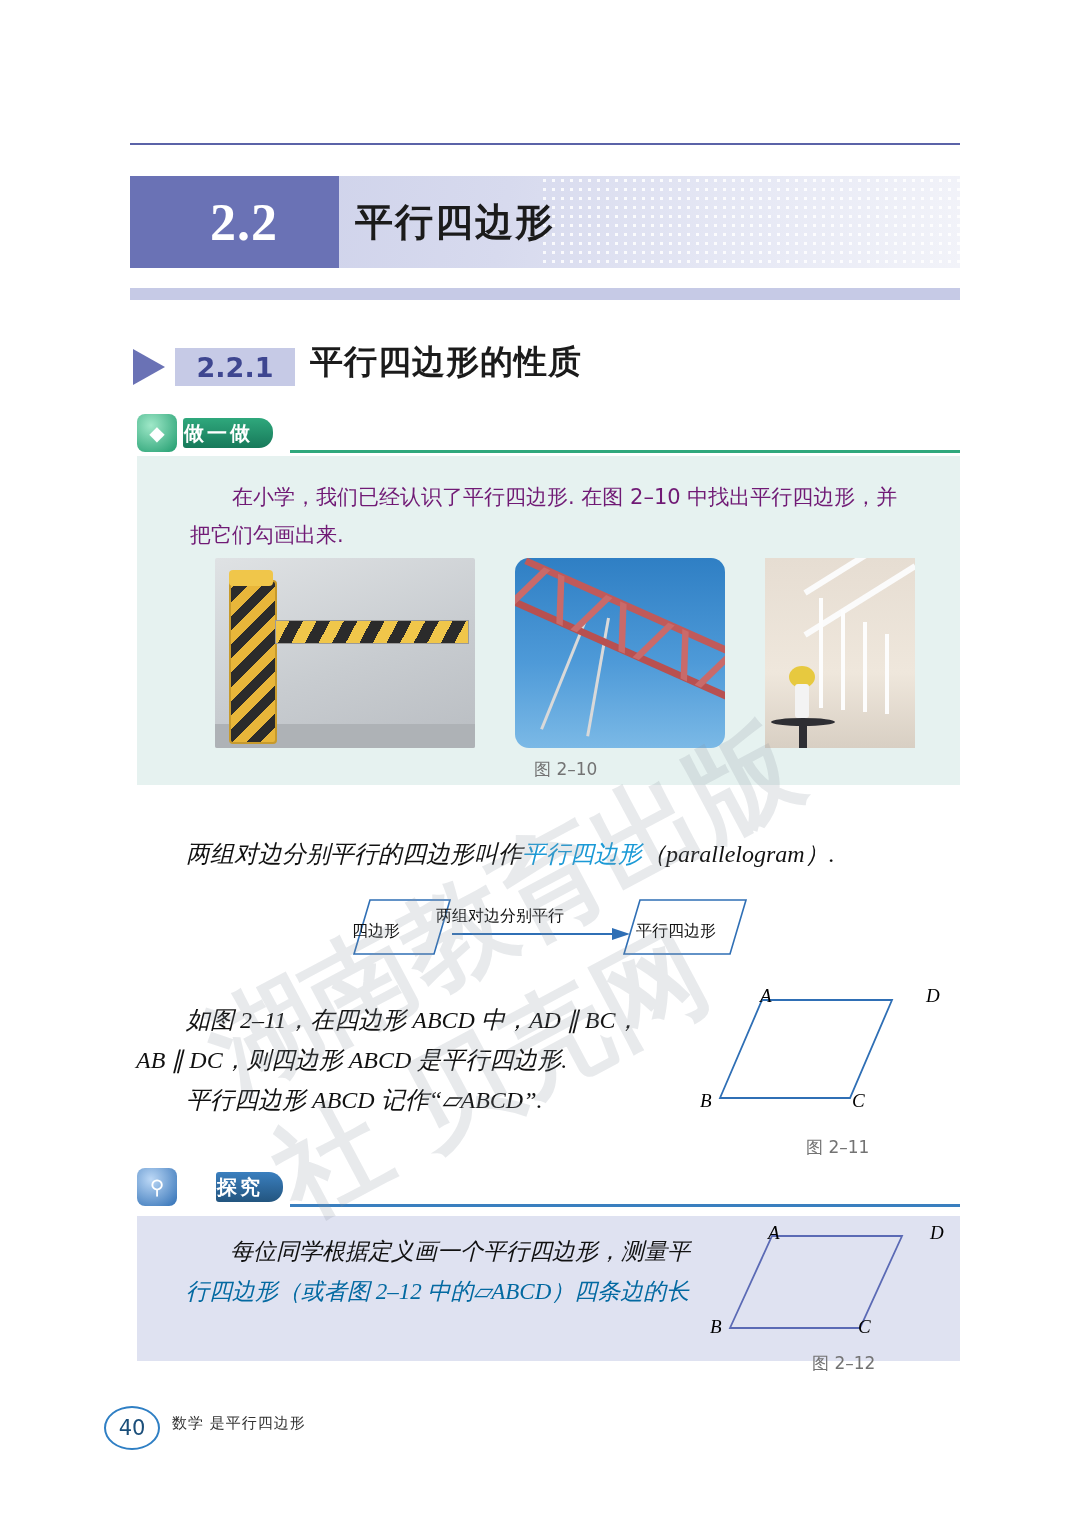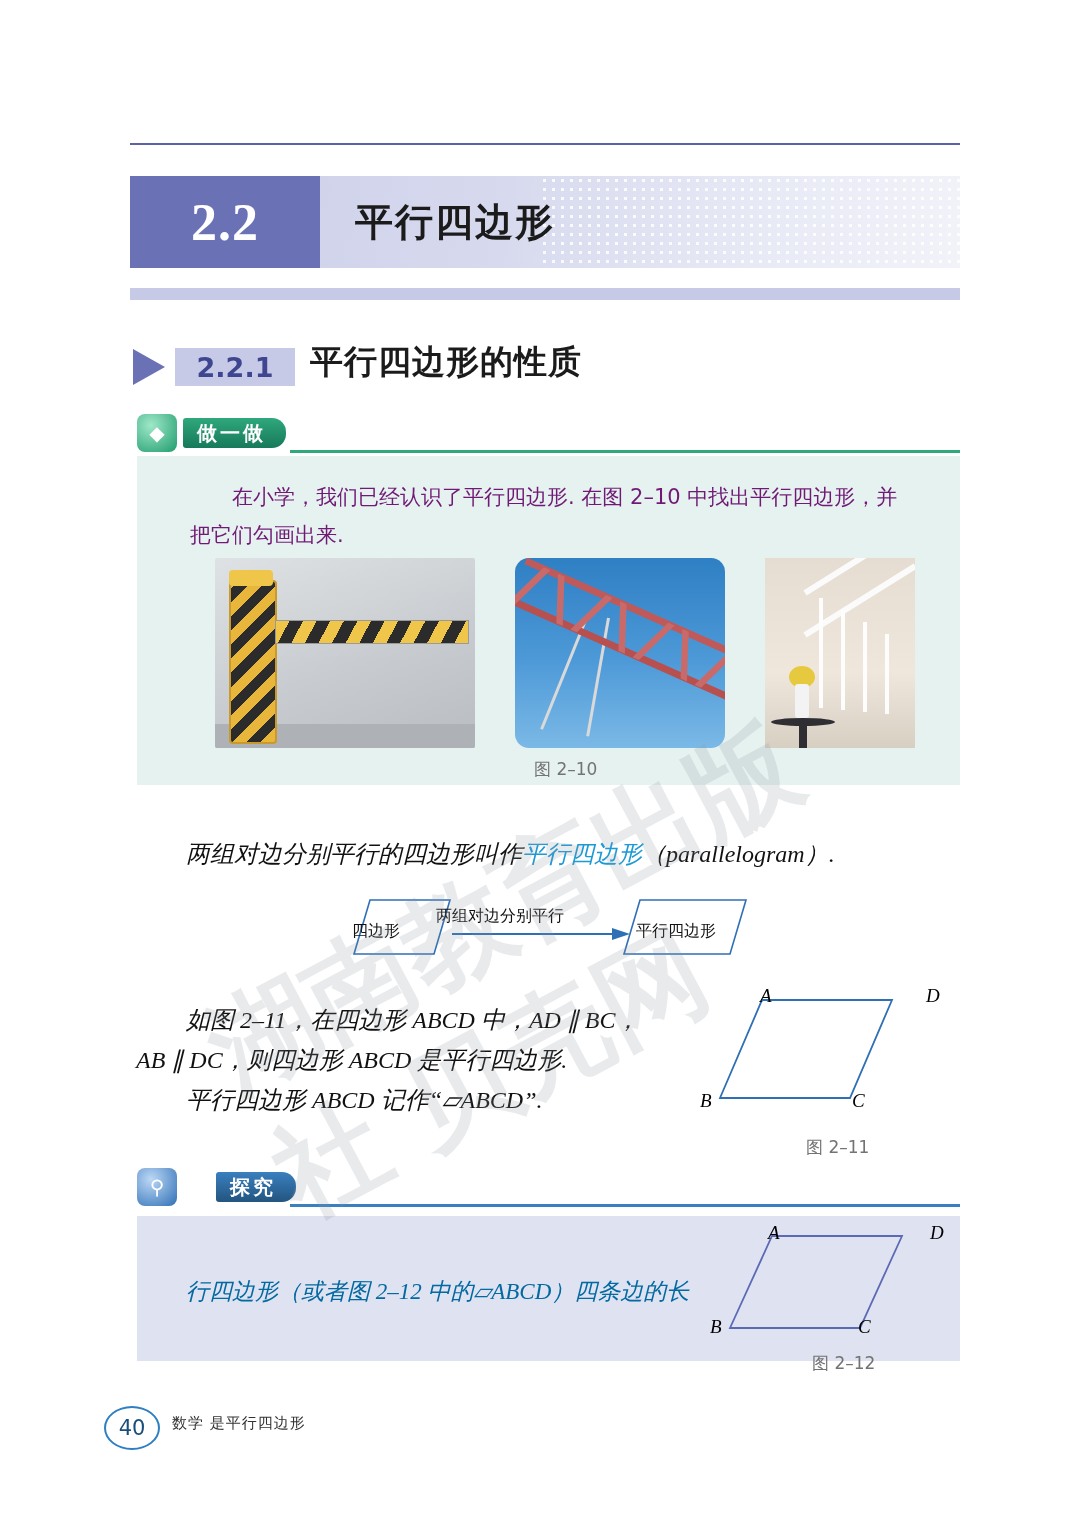--- a/index.html
+++ b/index.html
@@ -31,21 +31,21 @@
     opacity:.85;
   }
   .banner-num{
     position:absolute;left:130px;top:176px;width:190px;height:92px;
     background:#6a72b5;
     color:#ffffff;
     font-family:"Liberation Serif", serif;
     font-weight:bold;
     font-size:52px;
     letter-spacing:1px;
-    display:flex;align-items:center;justify-content:center;
+    display:flex;align-items:center;justify-content:center;padding-left:19px;
   }
   .banner-title{
     position:absolute;left:355px;top:176px;height:92px;
     display:flex;align-items:center;
     font-family:"DejaVu Sans", sans-serif;
     font-weight:bold;
     font-size:38px;
     color:#1b1b1b;
     letter-spacing:2px;
   }
@@ -77,21 +77,21 @@
     position:absolute;display:flex;align-items:center;height:38px;
   }
   .tag-badge{
     width:40px;height:38px;border-radius:8px;
     display:flex;align-items:center;justify-content:center;
     font-size:20px;color:#fff;
   }
   .tag-badge.green{background:radial-gradient(circle at 35% 30%, #9fe8c8, #1f9c6e);}
   .tag-badge.blue{background:radial-gradient(circle at 35% 30%, #bcd8f6, #2f6fb5);}
   .tag-label{
-    height:30px;margin-left:6px;padding:0 20px 0 14px;
+    height:30px;margin-left:6px;padding:0 20px 0 1px;
     display:flex;align-items:center;
     font-family:"DejaVu Sans", sans-serif;font-weight:bold;font-size:20px;color:#ffffff;
     border-radius:3px 14px 14px 3px;
     letter-spacing:3px;
   }
   .tag-label.green{background:linear-gradient(180deg,#2fa87c,#17795a);}
   .tag-label.blue{background:linear-gradient(180deg,#3a7fbf,#23557f);margin-left:39px;}
   .tag-rule{position:absolute;height:3px;}
   .tag-rule.green{background:#2fa87c;}
   .tag-rule.blue{background:#3a7fbf;}
@@ -279,20 +279,21 @@
   <div class="serif-text" style="position:absolute;left:926px;top:985px;font-size:19px;font-style:italic;">D</div>
   <div class="fig-cap" style="left:806px;top:1136px;">图 2–11</div>
 
   <div class="tag" style="left:137px;top:1168px;">
     <div class="tag-badge blue">⚲</div>
     <div class="tag-label blue">探究</div>
   </div>
   <div class="tag-rule blue" style="left:290px;top:1204px;width:670px;"></div>
 
   <div class="panel-blue"></div>
+  <div class="serif-text" style="position:absolute;left:190px;top:1232px;width:540px;font-size:23px;line-height:40px;color:#111;text-indent:40px;">每位同学根据定义画一个平行四边形，测量平</div>
   <div class="serif-text" style="position:absolute;left:186px;top:1272px;width:560px;font-size:23px;line-height:40px;color:#0369a1;">行四边形（或者图 2–12 中的▱ABCD）四条边的长</div>
 
   <svg style="position:absolute;left:710px;top:1228px;" width="230" height="120">
     <polygon points="62,8 192,8 150,100 20,100" fill="none" stroke="#5b6ab5" stroke-width="1.8"></polygon>
   </svg>
   <div class="serif-text" style="position:absolute;left:768px;top:1222px;font-size:19px;font-style:italic;">A</div>
   <div class="serif-text" style="position:absolute;left:710px;top:1316px;font-size:19px;font-style:italic;">B</div>
   <div class="serif-text" style="position:absolute;left:858px;top:1316px;font-size:19px;font-style:italic;">C</div>
   <div class="serif-text" style="position:absolute;left:930px;top:1222px;font-size:19px;font-style:italic;">D</div>
   <div class="fig-cap" style="left:812px;top:1352px;">图 2–12</div>

